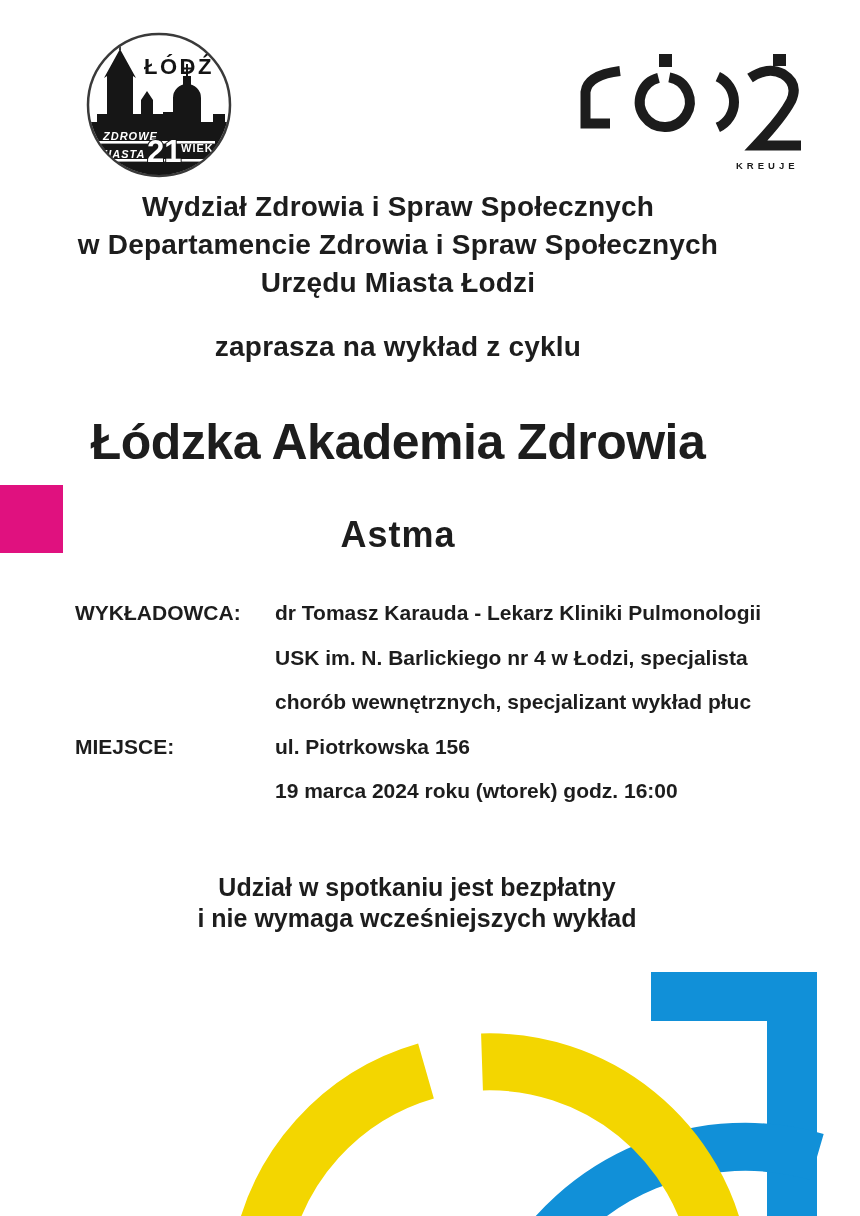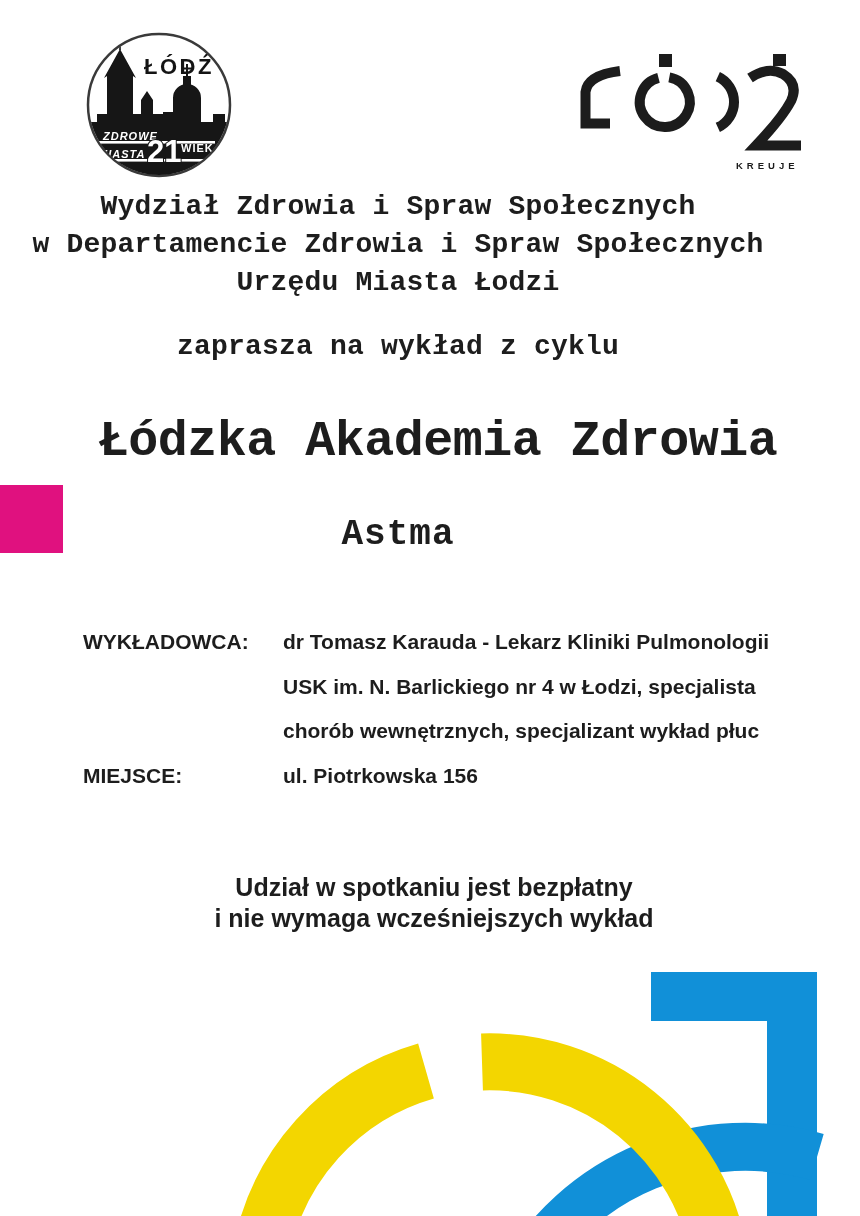--- a/index.html
+++ b/index.html
@@ -3,33 +3,33 @@
 <meta charset="utf-8">
 <style>
   html,body{margin:0;padding:0;}
   body{
     width:860px;height:1216px;overflow:hidden;position:relative;
     background:#ffffff;color:#1d1d1d;
     font-family:"Liberation Sans","DejaVu Sans",sans-serif;
   }
   .poster{position:absolute;inset:0;}
   .abs{position:absolute;}
-  .center-text{left:0;width:796px;text-align:center;font-family:Liberation Mono, monospace;}
+  .center-text{left:0;width:796px;text-align:center;}
   .org-header{top:188px;font-size:28px;font-weight:bold;line-height:38px;letter-spacing:.2px;}
   .program{top:328px;font-size:28px;font-weight:bold;line-height:38px;letter-spacing:.2px;}
-  .main-title{top:415px;font-size:50px;font-weight:bold;line-height:54px;letter-spacing:-.5px;padding-left:40px;}
+  .main-title{top:415px;font-size:50px;font-weight:bold;line-height:54px;letter-spacing:-.5px;}
   .subtitle{top:511px;font-size:36px;font-weight:bold;line-height:48px;letter-spacing:1px;}
   .details{
-    position:absolute;left:75px;top:620px;right:30px;
+    position:absolute;left:75px;top:591px;right:30px;
     display:grid;grid-template-columns:200px 1fr;
-    font-size:21px;font-weight:bold;line-height:44.6px;margin-left:8px;
+    font-size:21px;font-weight:bold;line-height:44.6px;
   }
   .details .label{grid-column:1;}
   .details .value{grid-column:2;}
-  .footer{top:872px;left:0;width:834px;text-align:center;font-size:25px;font-weight:bold;line-height:31px;padding-left:17px;}
+  .footer{top:872px;left:0;width:834px;text-align:center;font-size:25px;font-weight:bold;line-height:31px;}
   svg text{font-family:"Liberation Sans","DejaVu Sans",sans-serif;}
 </style>
 </head>
 <body>
 
 <div class="poster">
 
   <svg class="abs" style="left:85px;top:28px;" width="148" height="154" viewBox="0 0 148 154">
     <defs>
       <clipPath id="logoClip">
@@ -92,20 +92,23 @@
     <div class="label">WYKŁADOWCA:</div>
     <div class="value">
       <div>dr Tomasz Karauda - Lekarz Kliniki Pulmonologii</div>
       <div>USK im. N. Barlickiego nr 4 w Łodzi, specjalista</div>
       <div>chorób wewnętrznych, specjalizant wykład płuc</div>
     </div>
     <div class="label">MIEJSCE:</div>
     <div class="value">
       <div>ul. Piotrkowska 156</div>
     </div>
+    <div class="value">
+      <div>19 marca 2024 roku (wtorek) godz. 16:00</div>
+    </div>
   </div>
 
   <div class="abs footer">
     <div>Udział w spotkaniu jest bezpłatny</div>
     <div>i nie wymaga wcześniejszych wykład</div>
   </div>
 
   <svg class="abs" style="left:0;top:950px;" width="860" height="266" viewBox="0 0 860 266">
     <g>
       <rect x="651" y="22" width="166" height="49" fill="#1190D8"></rect>

